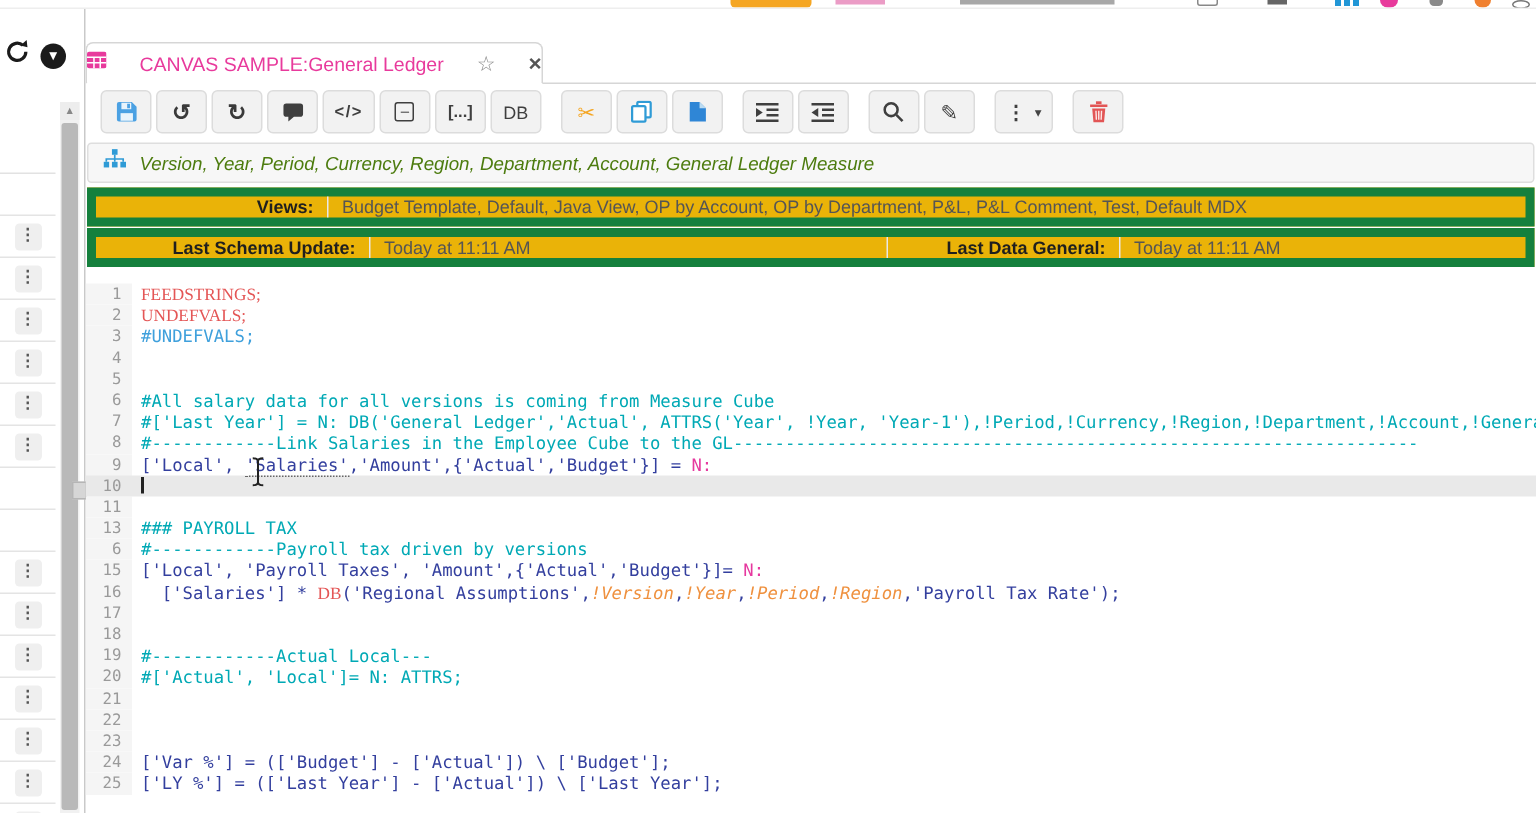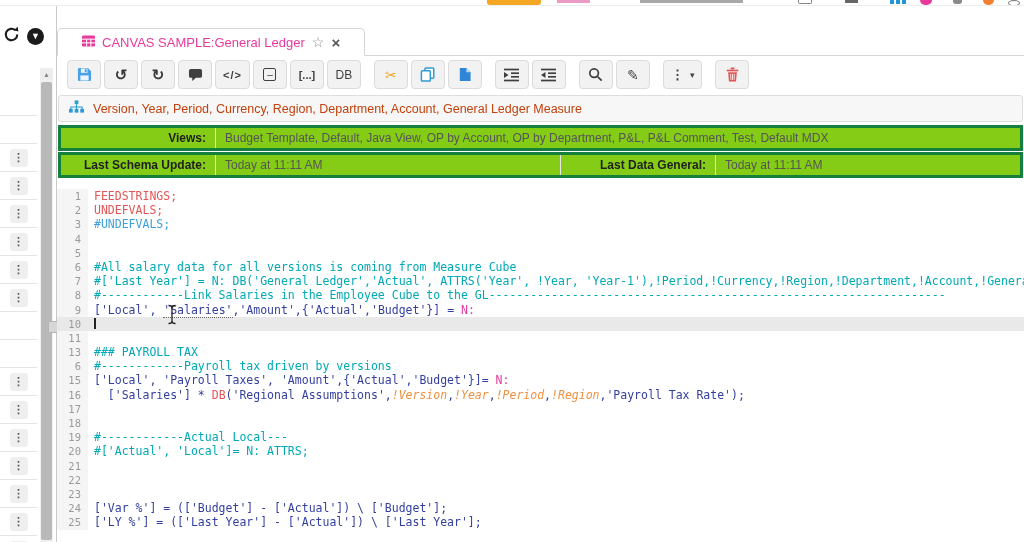--- a/index.html
+++ b/index.html
@@ -28,21 +28,21 @@
   .splitter-handle { position:absolute; left:48px; top:315px; width:10px; height:12px;
     background:#d6d6d6; border:1px solid #b5b5b5; }
 
   
   .main { position:absolute; top:6px; left:57px; width:967px; height:536px; overflow:hidden;
     display:flex; flex-direction:column; }
 
   .tabbar { position:relative; height:50px; border-bottom:1px solid #d6d6d6; flex:0 0 auto; }
   .tab { position:absolute; left:0; bottom:-1px; height:28px; background:#fff;
     border:1px solid #d6d6d6; border-bottom:1px solid #fff; border-radius:5px 5px 0 0;
-    display:flex; align-items:center; gap:7px; padding:0 24px;margin-top:11px; }
+    display:flex; align-items:center; gap:22px; padding:0 0;margin-top:11px; }
   .tab-title { color:#e83a9c; font-size:13px; white-space:nowrap; }
   .tab-star { color:#8a8a8a; font-size:14px; }
   .tab-close { color:#555; font-size:15px; font-weight:bold; line-height:1; }
 
   .toolbar { flex:0 0 37px; display:flex; align-items:center; padding:0 10px; gap:3px; }
   .tbtn { height:29px; min-width:34px; padding:0 7px; background:#f2f2f2; border:1px solid #dcdcdc;
     border-radius:4px; display:flex; align-items:center; justify-content:center; gap:6px;
     font-size:12px; color:#3f3f3f; }
   .tbtn.gap { margin-left:10px; }
   .g-undo { font-size:15px; font-weight:bold; color:#3a3a3a; }
@@ -51,38 +51,38 @@
   .g-brackets { font-size:11px; font-weight:bold; }
   .g-db { font-size:12px; color:#3f3f3f; }
   .g-pencil { font-size:14px; }
   .g-kebab { font-size:13px; font-weight:bold; }
   .g-caret { font-size:9px; color:#444; }
   .msq { width:13px; height:13px; border:1.6px solid #3f3f3f; border-radius:2px;
     display:flex; align-items:center; justify-content:center; font-size:10px; line-height:0; color:#3f3f3f; }
 
   .dimbar { flex:0 0 27px; margin:2px 1px 0 1px; background:#f7f7f7; border:1px solid #dedede;
     border-radius:3px; display:flex; align-items:center; gap:9px; padding:0 10px; }
-  .dimbar-text { font-size:12.5px; color:#c2410c; white-space:nowrap; }
-
-  .inforow { margin:3px 1px 0 1px; border:3px solid #15803d; background:#84cc16; display:grid; flex:0 0 26px; }
+  .dimbar-text { font-size:12.5px; color:#4d7c0f; white-space:nowrap;font-style:italic; }
+
+  .inforow { margin:3px 1px 0 1px; border:6px solid #15803d; background:#eab308; display:grid; flex:0 0 26px; }
   .views-row { grid-template-columns:155px 1fr; }
-  .update-row { margin-top:1px; grid-template-columns:155px 345px 155px 1fr; }
+  .update-row { margin-top:1px; grid-template-columns:155px 345px 155px 1fr;padding-left:28px; }
   .cell { display:flex; align-items:center; font-size:12px; padding:0 9px; white-space:nowrap; overflow:hidden; }
   .cell.lbl { justify-content:flex-end; font-weight:bold; color:#1f1f1f; border-right:1px solid #e8e8e8; }
   .cell.val { color:#555; }
   .cell.val.mid { border-right:1px solid #e8e8e8; }
 
   
   .editor { flex:1 1 auto; position:relative; overflow:hidden; padding-top:11px;
     font-family:"DejaVu Sans Mono", monospace; font-size:11.5px; }
   .line { display:flex; height:14.2px; line-height:14.2px; white-space:pre; }
   .num { flex:0 0 31px; text-align:right; padding-right:7px; color:#9a9a9a; font-size:10.5px; background:#f5f5f5; }
   .codepart { padding-left:6px; }
   .line.active, .line.active .num { background:#e9e9e9; }
-  .s-red  { color:#e45656; }
+  .s-red  { color:#e45656;font-family:Liberation Serif, serif; }
   .s-blue { color:#3fa0dc; }
   .s-cmt  { color:#00a9b5; }
   .s-code { color:#333f9e; }
   .s-pink { color:#e6399f; }
   .s-bang { color:#ef913f; font-style:italic; }
   .s-spell{ color:#333f9e; border-bottom:1px dotted #666; }
   .caret { display:inline-block; width:1.5px; height:11px; background:#222; vertical-align:-1px; }
   .mouse-ibeam { position:absolute; left:110px; top:126px; pointer-events:none; }
 </style>
 </head>

